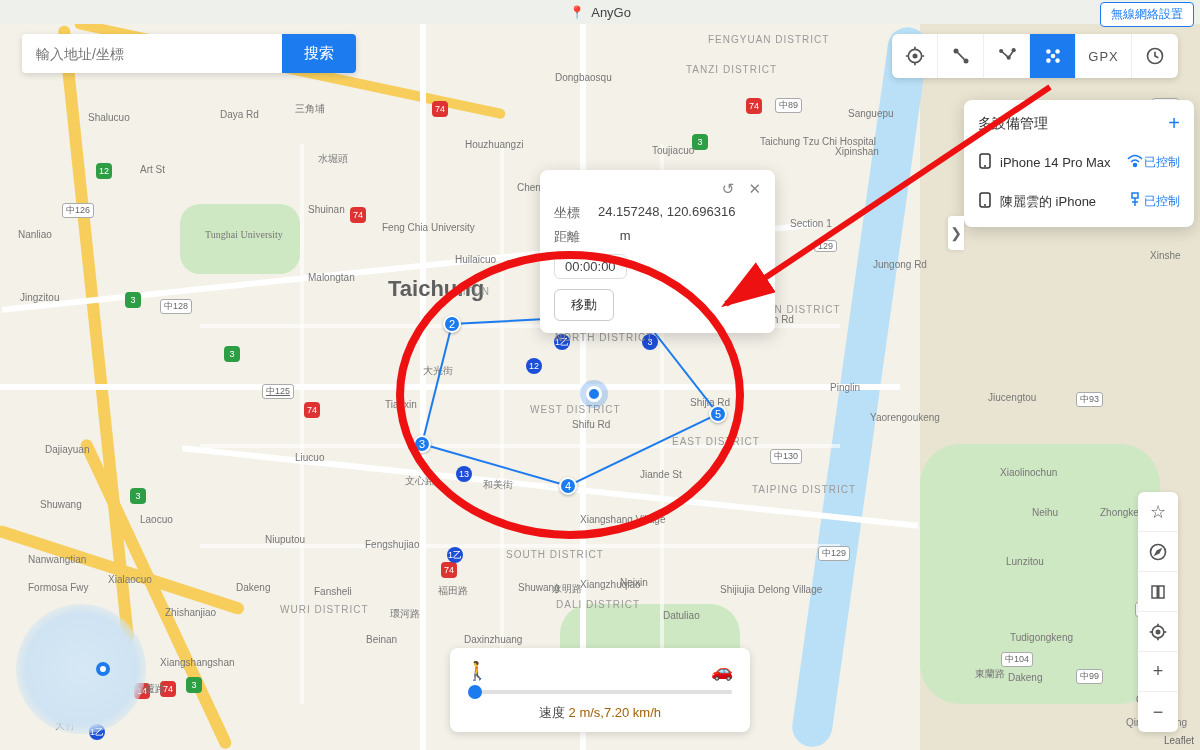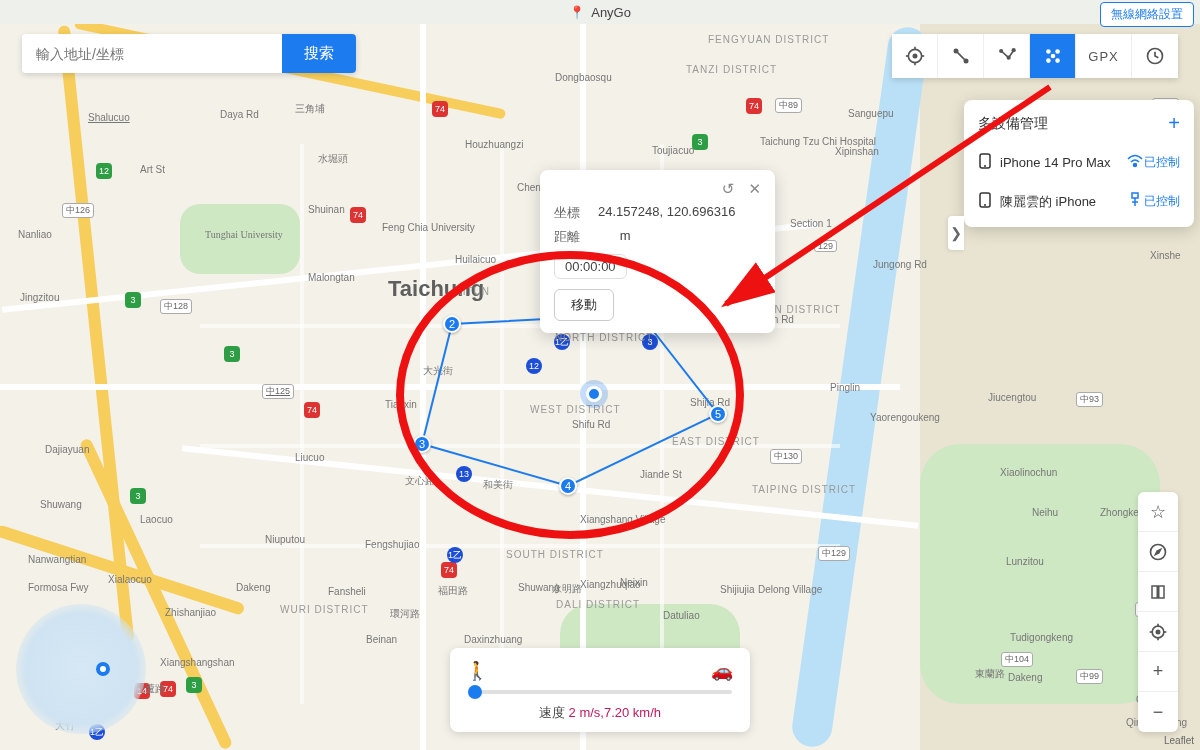--- a/index.html
+++ b/index.html
@@ -30,21 +30,21 @@
 
 .compass { position: absolute; left: 16px; bottom: 16px; width: 130px; height: 130px; border-radius: 50%; background: radial-gradient(circle,#d6e8f5 0,#cfe3f2 60%,rgba(207,227,242,0) 80%); z-index: 20; }
 .compass .dot { position: absolute; left: 80px; top: 58px; width: 14px; height: 14px; background: #fff; border: 4px solid #1d7bf0; border-radius: 50%; }
 
 
 .searchbar { position: absolute; top: 34px; left: 22px; display: flex; height: 39px; box-shadow: 0 2px 6px rgba(0,0,0,0.15); border-radius: 4px; overflow: hidden; z-index: 30; }
 .searchbar input { width: 260px; border: 0; padding: 0 14px; font-size: 14px; outline: none; background: #fff; }
 .searchbar button { width: 74px; border: 0; background: #1d7bf0; color: #fff; font-size: 15px; cursor: pointer; }
 
 
-.toolbar { position: absolute; top: 34px; right: 22px; display: flex; height: 44px; background: #fff; border-radius: 0; box-shadow: 0 2px 6px rgba(0,0,0,0.15); overflow: hidden; z-index: 30; }
+.toolbar { position: absolute; top: 34px; right: 22px; display: flex; height: 44px; background: #fff; border-radius: 6px; box-shadow: 0 2px 6px rgba(0,0,0,0.15); overflow: hidden; z-index: 30; }
 .toolbar .item { width: 46px; display: flex; align-items: center; justify-content: center; border-right: 1px solid #eee; color: #555; }
 .toolbar .item:last-child { border-right: 0; }
 .toolbar .item.active { background: #1d7bf0; color: #fff; }
 .toolbar .item.txt { font-size: 13px; letter-spacing: 1px; width: 56px; }
 
 
 .sidebtns { position: absolute; right: 22px; bottom: 18px; width: 40px; background: #fff; border-radius: 6px; box-shadow: 0 2px 6px rgba(0,0,0,0.15); z-index: 30; display: flex; flex-direction: column; }
 .sidebtns .b { height: 40px; border-bottom: 1px solid #eee; display: flex; align-items: center; justify-content: center; color: #555; font-size: 18px; }
 .sidebtns .b:last-child { border-bottom: 0; }
 
@@ -66,21 +66,21 @@
 .popup .line .k { width: 44px; color: #666; }
 .popup .timer { margin-top: 8px; border: 1px solid #ddd; border-radius: 6px; padding: 4px 10px; display: inline-block; font-size: 13px; }
 .popup .move { margin-top: 10px; border: 1px solid #ccc; border-radius: 6px; padding: 6px 16px; display: inline-block; font-size: 13px; color: #333; background: #fff; }
 
 
 .speedbar { position: absolute; left: 50%; transform: translateX(-50%); bottom: 18px; width: 300px; background: #fff; border-radius: 8px; box-shadow: 0 2px 8px rgba(0,0,0,0.15); z-index: 30; padding: 12px 16px 10px; }
 .speedbar .icons { display: flex; justify-content: space-between; font-size: 18px; color: #444; }
 .speedbar .track { position: relative; height: 4px; background: #e0e0e0; border-radius: 2px; margin: 8px 2px 10px; }
 .speedbar .track .thumb { position: absolute; left: 0; top: -5px; width: 14px; height: 14px; background: #1d7bf0; border-radius: 50%; }
 .speedbar .val { text-align: center; font-size: 13px; color: #444; }
-.speedbar .val .n { color: #be185d; }
+.speedbar .val .n { color: #a16207; }
 
 
 .wp { position: absolute; width: 18px; height: 18px; background: #1d7bf0; border: 2px solid #fff; border-radius: 50%; color: #fff; font-size: 11px; display: flex; align-items: center; justify-content: center; z-index: 25; box-shadow: 0 1px 3px rgba(0,0,0,0.3); }
 .curpt { position: absolute; width: 16px; height: 16px; background: #1d7bf0; border: 3px solid #fff; border-radius: 50%; z-index: 25; box-shadow: 0 0 0 6px rgba(29,123,240,0.25); }
 
 svg.overlay { position: absolute; top: 0; left: 0; width: 100%; height: 100%; z-index: 22; pointer-events: none; }
 svg.ann { position: absolute; top: 0; left: 0; width: 100%; height: 100%; z-index: 36; pointer-events: none; }
 </style>
 </head>
 <body>
@@ -167,21 +167,21 @@
 
   <div class="compass">
       <div class="dot"></div>
     </div>
 
   <div class="leaflet">Leaflet</div>
 
   <div id="labels-container">
       <div class="label" style="left: 308px; top: 180px;">Shuinan</div>
       <div class="label" style="left: 465px; top: 115px;">Houzhuangzi</div>
-      <div class="label" style="left: 88px; top: 88px; text-decoration: underline;">Shalucuo</div>
+      <div class="label" style="left: 88px; top: 88px;">Shalucuo</div>
       <div class="label" style="left: 278px; top: 26px;">Sanguanmiao</div>
       <div class="label" style="left: 555px; top: 48px;">Dongbaosqu</div>
       <div class="label" style="left: 652px; top: 121px;">Toujiacuo</div>
       <div class="label" style="left: 517px; top: 158px;">Chenpingzhuang</div>
       <div class="label" style="left: 308px; top: 248px;">Malongtan</div>
       <div class="label" style="left: 205px; top: 205px; font-family: Liberation Serif, serif;">Tunghai University</div>
       <div class="label" style="left: 382px; top: 198px;">Feng Chia University</div>
       <div class="label" style="left: 455px; top: 230px;">Huilaicuo</div>
       <div class="label" style="left: 365px; top: 515px;">Fengshujiao</div>
       <div class="label" style="left: 610px; top: 655px;">Dali</div>
@@ -215,21 +215,21 @@
       <div class="label" style="left: 1136px; top: 670px;">Ganxikou</div>
       <div class="label" style="left: 1126px; top: 693px;">Qingshuikeng</div>
       <div class="label" style="left: 1000px; top: 443px;">Xiaolinochun</div>
       <div class="label" style="left: 1032px; top: 483px;">Neihu</div>
       <div class="label" style="left: 1100px; top: 483px;">Zhongkeng</div>
       <div class="label" style="left: 1006px; top: 532px;">Lunzitou</div>
       <div class="label" style="left: 1010px; top: 608px;">Tudigongkeng</div>
       <div class="label" style="left: 1008px; top: 648px;">Dakeng</div>
       <div class="label" style="left: 366px; top: 610px;">Beinan</div>
       <div class="label" style="left: 464px; top: 610px;">Daxinzhuang</div>
-      <div class="label" style="left: 328px; top: 562px;">Fansheli</div>
+      <div class="label" style="left: 314px; top: 562px;">Fansheli</div>
       <div class="label" style="left: 236px; top: 558px;">Dakeng</div>
       <div class="label" style="left: 760px; top: 112px;">Taichung Tzu Chi Hospital</div>
       <div class="label" style="left: 690px; top: 190px;">Buzi</div>
       <div class="label" style="left: 1150px; top: 226px;">Xinshe</div>
       <div class="label" style="left: 295px; top: 78px;">三角埔</div>
       <div class="label" style="left: 318px; top: 128px;">水堀頭</div>
       <div class="label dist" style="left: 455px; top: 262px;">XITUN</div>
       <div class="label dist" style="left: 740px; top: 280px;">BEITUN DISTRICT</div>
       <div class="label dist" style="left: 555px; top: 308px;">NORTH DISTRICT</div>
       <div class="label dist" style="left: 530px; top: 380px;">WEST DISTRICT</div>

